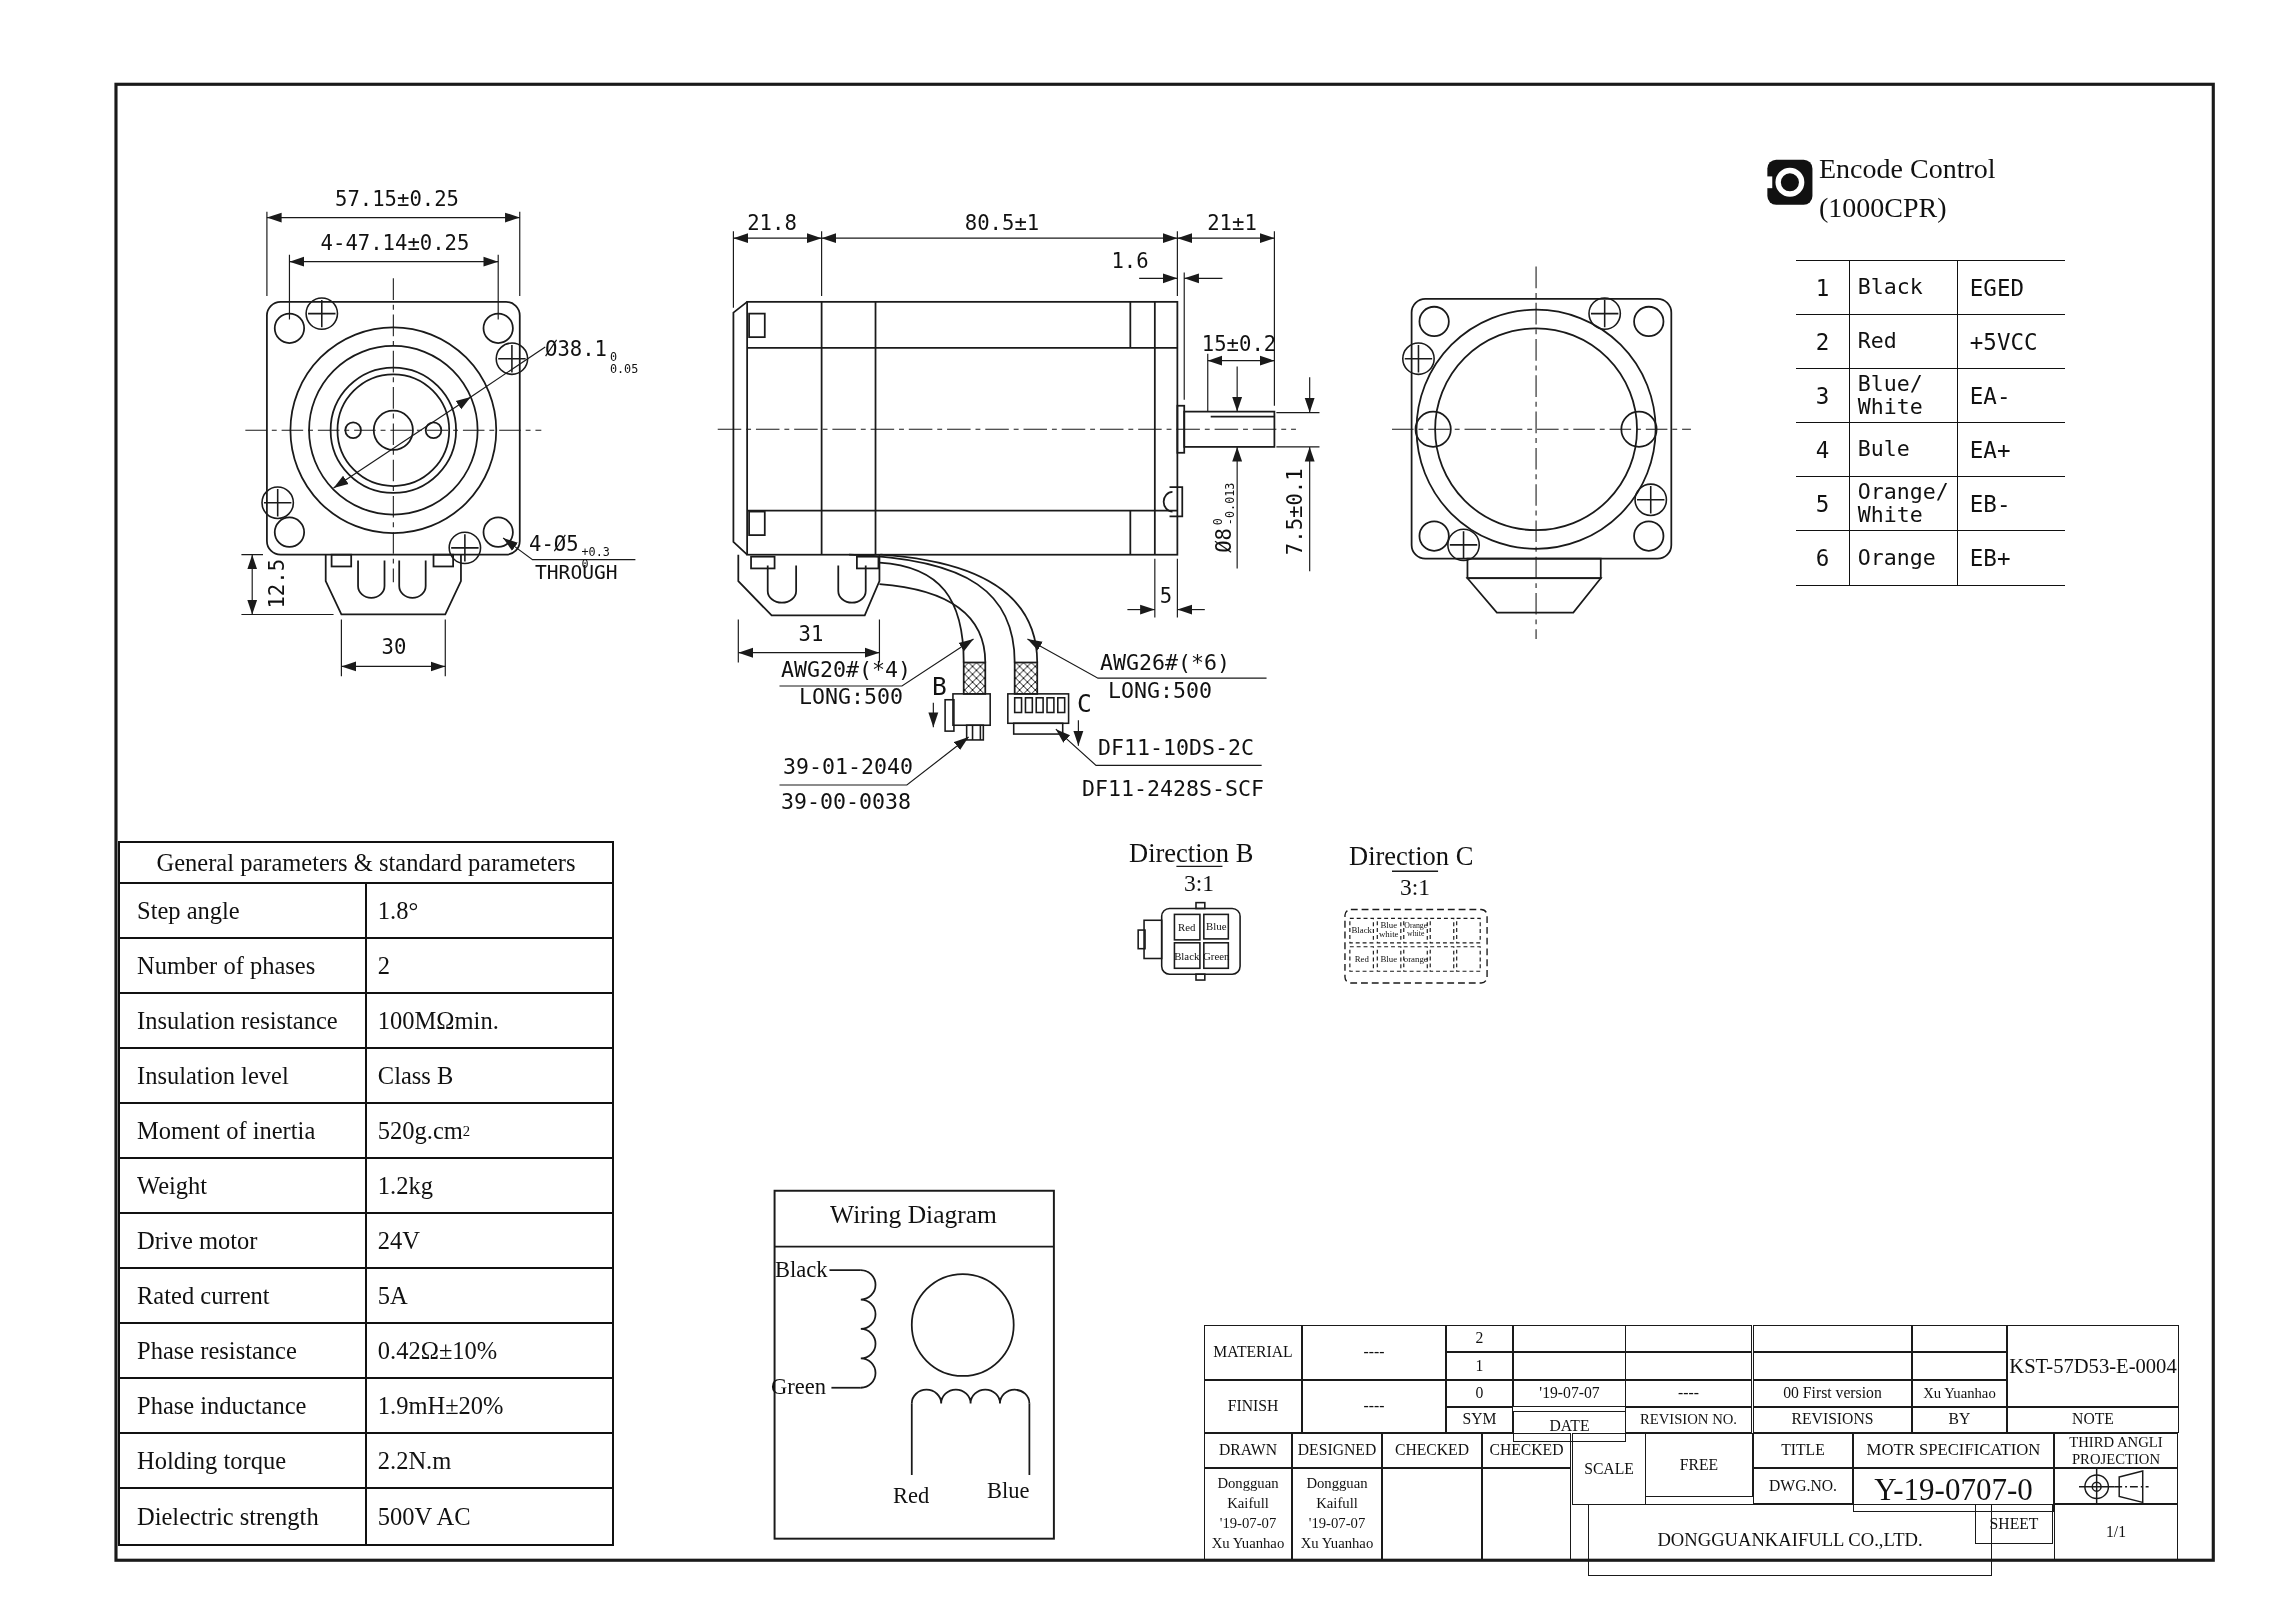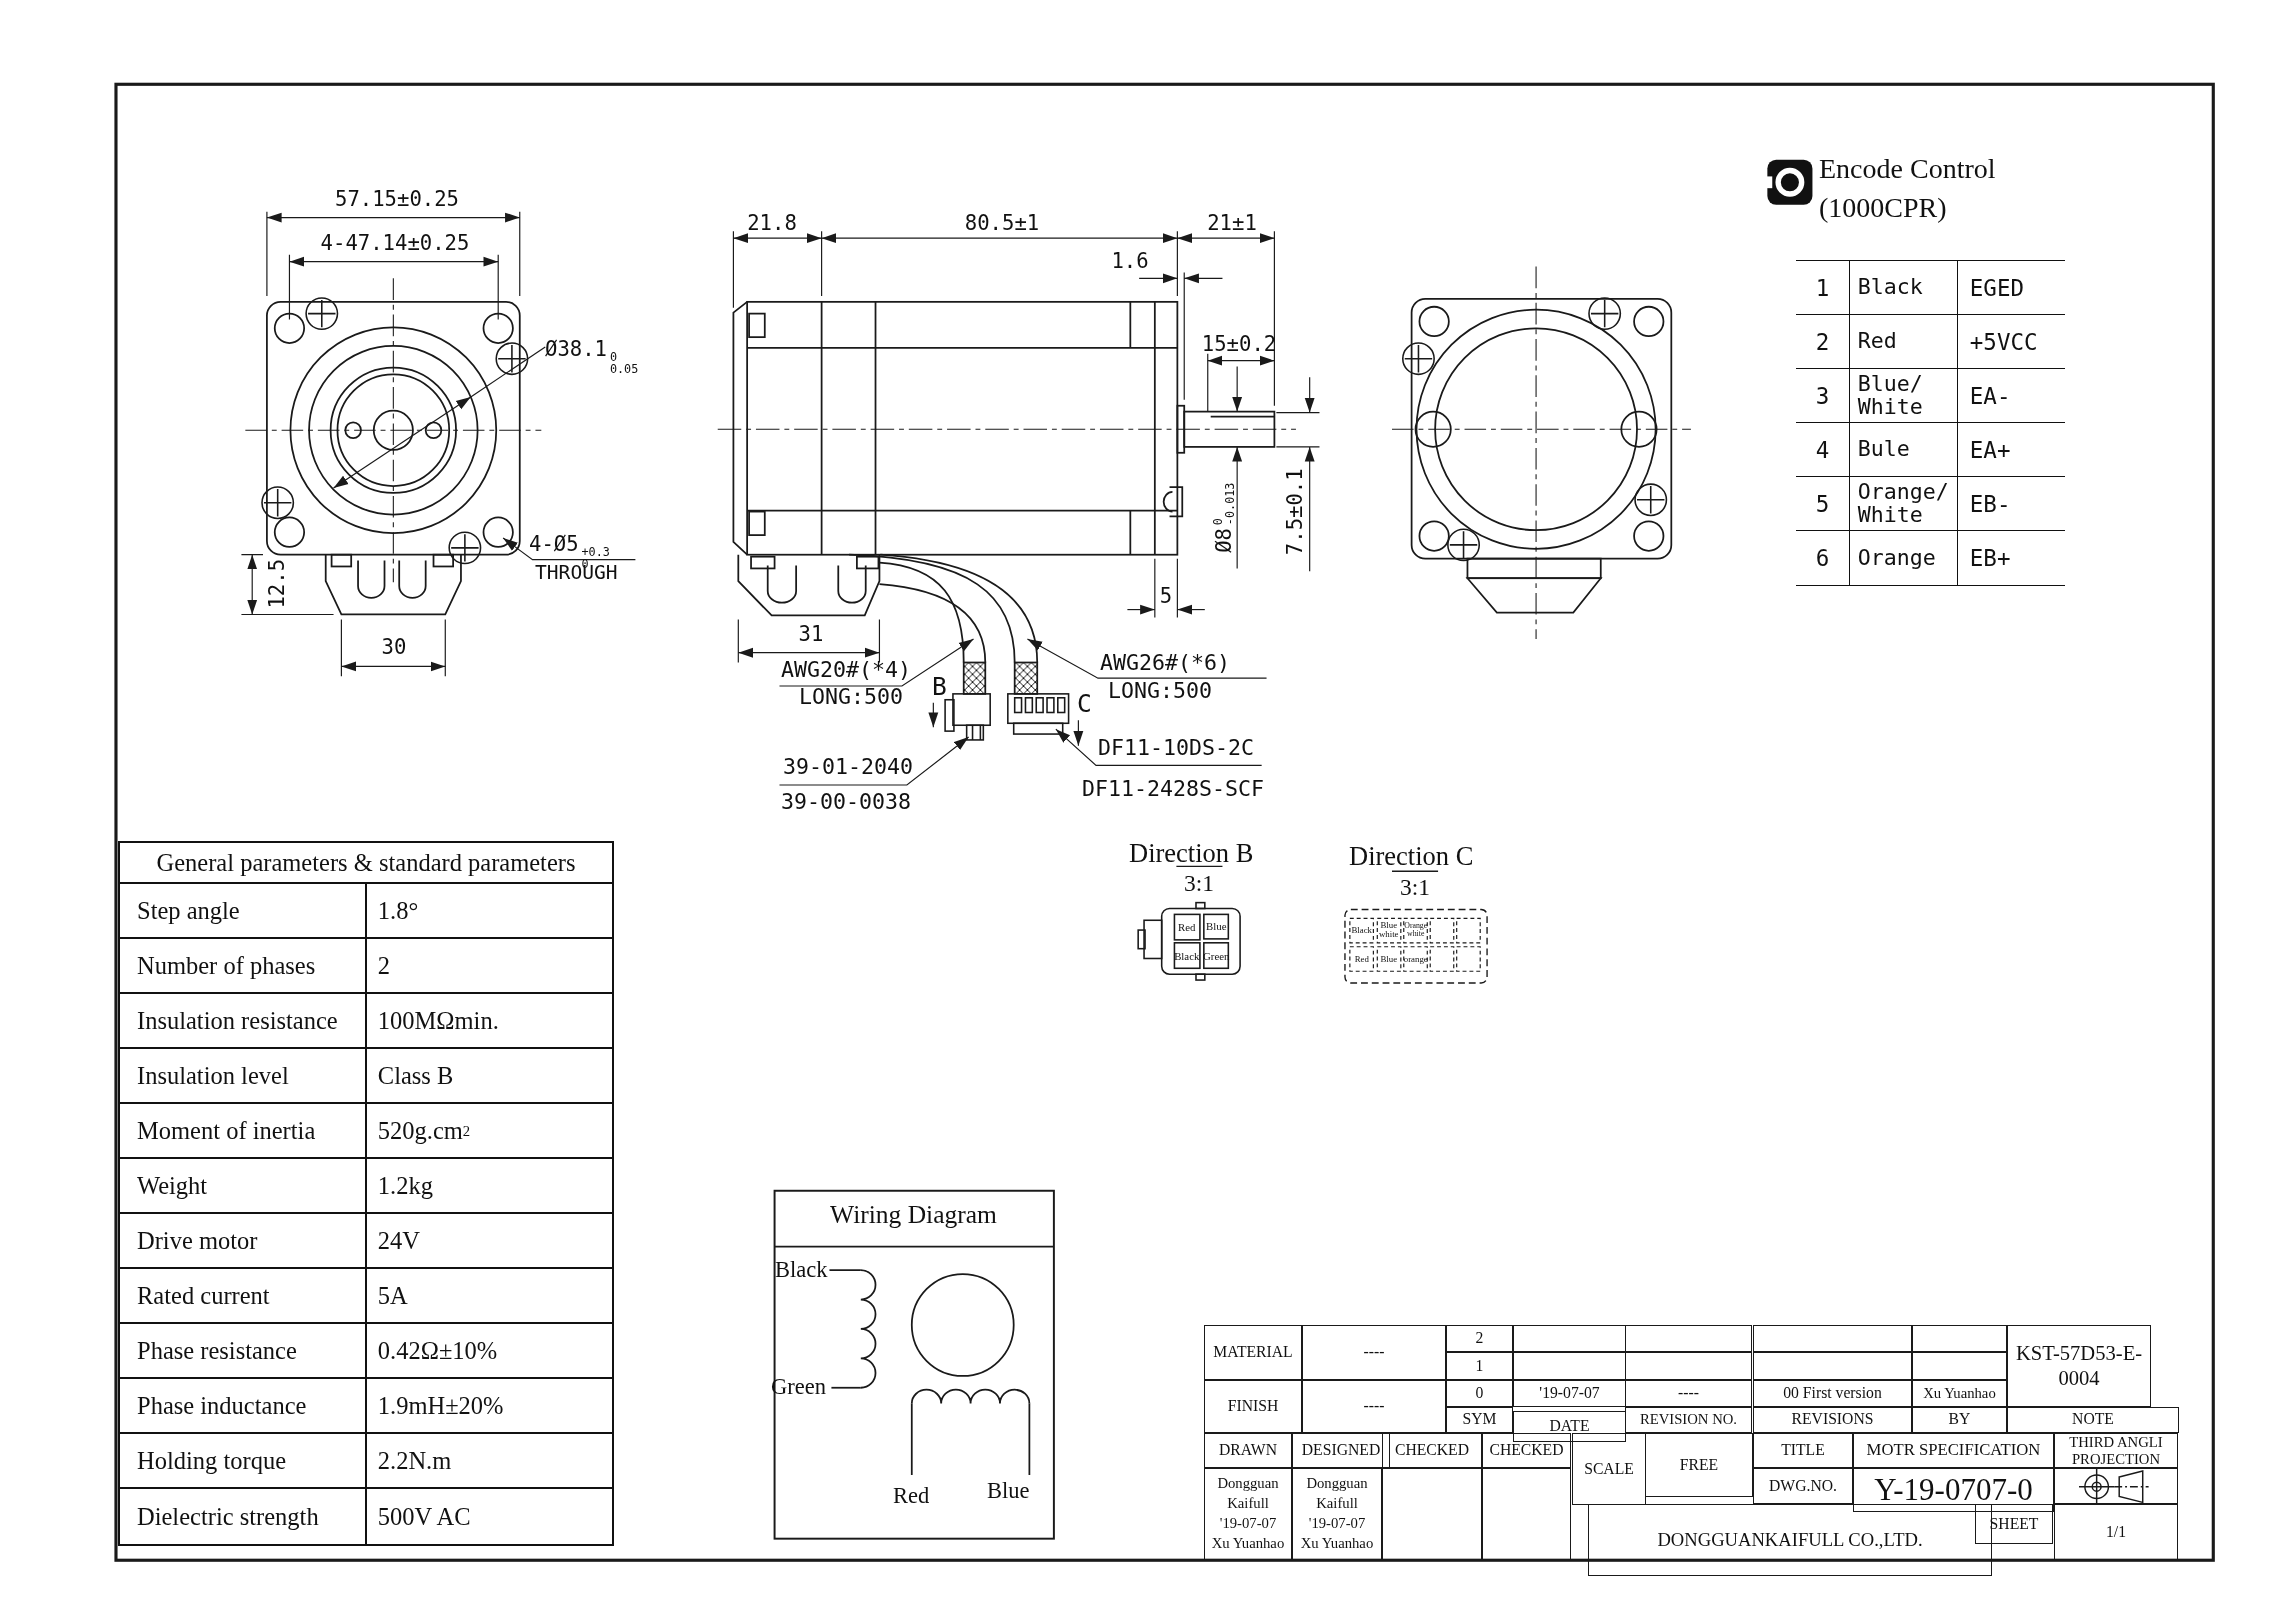--- a/index.html
+++ b/index.html
@@ -444,25 +444,25 @@
     <div class="tb" style="left:549px;top:0px;width:159px;height:27.4px"></div>
     <div class="tb" style="left:549px;top:27.4px;width:159px;height:27.4px"></div>
     <div class="tb" style="left:549px;top:55px;width:159px;height:27.4px">00 First version</div>
     <div class="tb" style="left:549px;top:82px;width:159px;height:25.5px">REVISIONS</div>
 
     <div class="tb" style="left:708px;top:0px;width:95px;height:27.4px"></div>
     <div class="tb" style="left:708px;top:27.4px;width:95px;height:27.4px"></div>
     <div class="tb" style="left:708px;top:55px;width:95px;height:27.4px;font-size:14.7px">Xu Yuanhao</div>
     <div class="tb" style="left:708px;top:82px;width:95px;height:25.5px">BY</div>
 
-    <div class="tb" style="left:803px;top:0px;width:144px;height:82px;font-size:20.6px">KST-57D53-E-0004</div>
+    <div class="tb" style="left:803px;top:0px;width:172px;height:82px;font-size:20.6px">KST-57D53-E-0004</div>
     <div class="tb" style="left:803px;top:82px;width:172px;height:25.5px">NOTE</div>
 
     <div class="tb" style="left:0px;top:108px;width:88px;height:35px">DRAWN</div>
-    <div class="tb" style="left:88px;top:108px;width:98px;height:35px">DESIGNED</div>
+    <div class="tb" style="left:88px;top:108px;width:90px;height:35px">DESIGNED</div>
     <div class="tb" style="left:178px;top:108px;width:100px;height:35px">CHECKED</div>
     <div class="tb" style="left:278px;top:108px;width:89px;height:35px">CHECKED</div>
     <div class="tb sig pre" style="left:0px;top:143px;width:88px;height:92px">Dongguan
 Kaifull
 '19-07-07
 Xu Yuanhao</div>
     <div class="tb sig pre" style="left:88px;top:143px;width:90px;height:92px">Dongguan
 Kaifull
 '19-07-07
 Xu Yuanhao</div>

